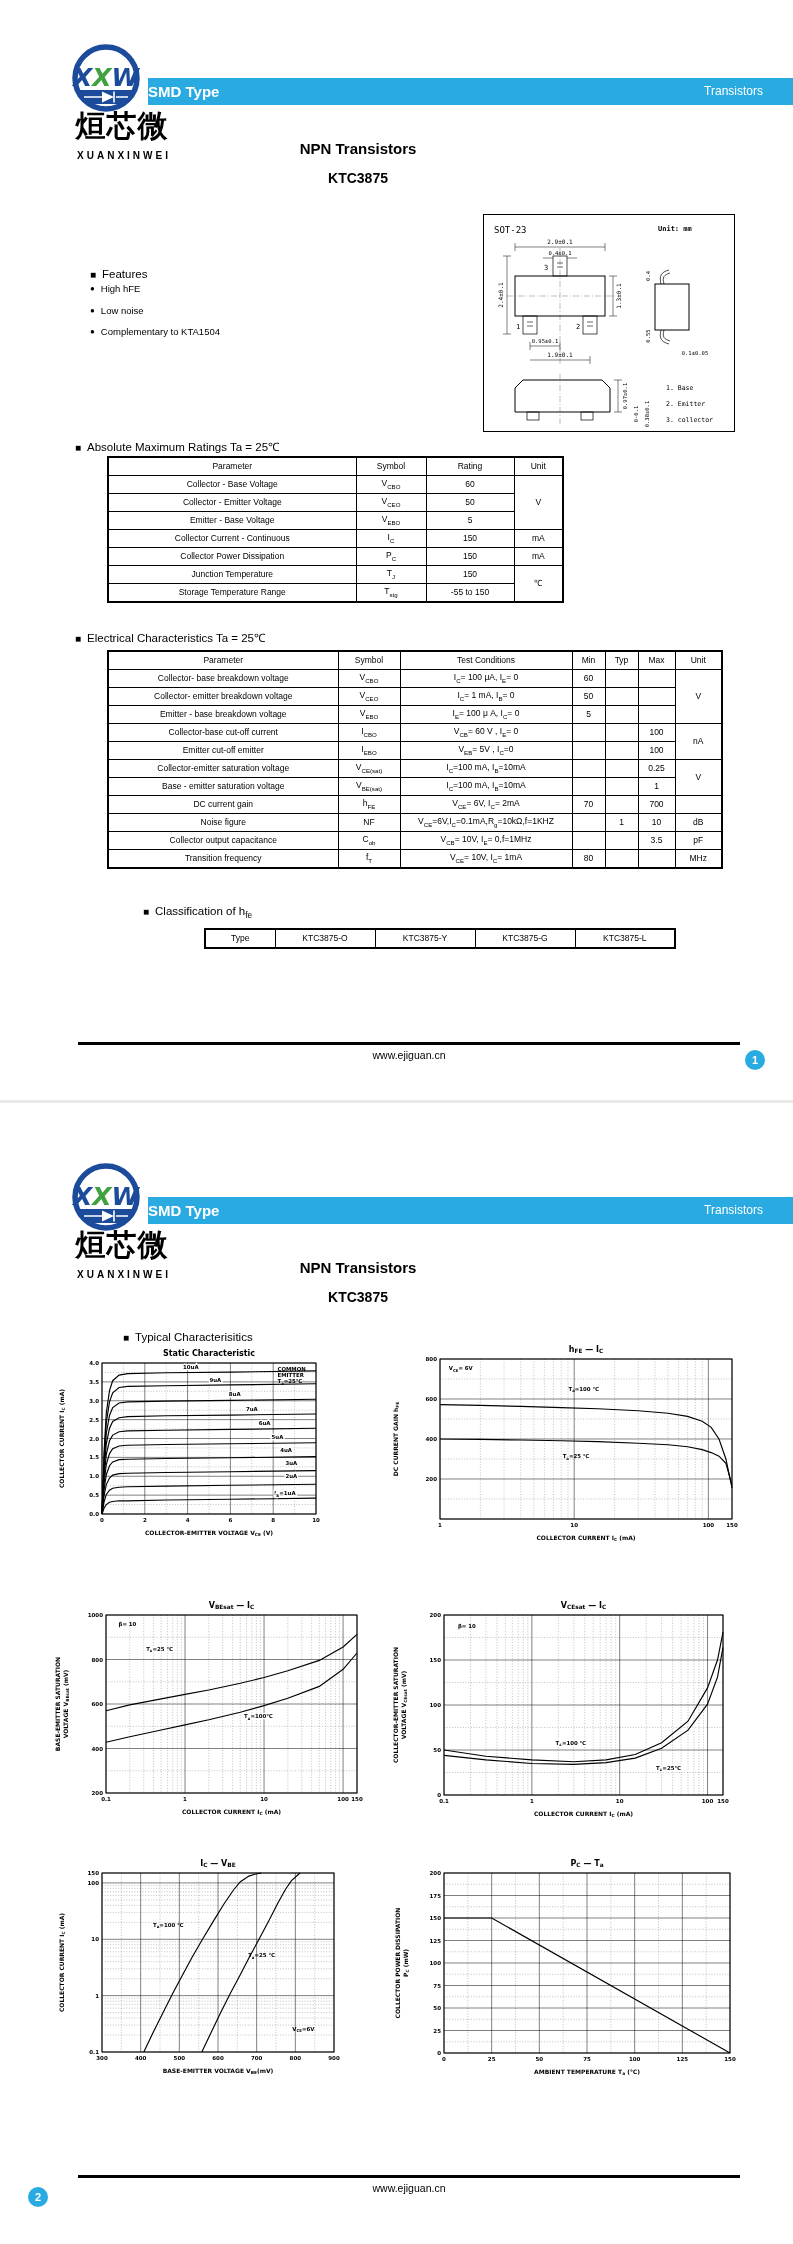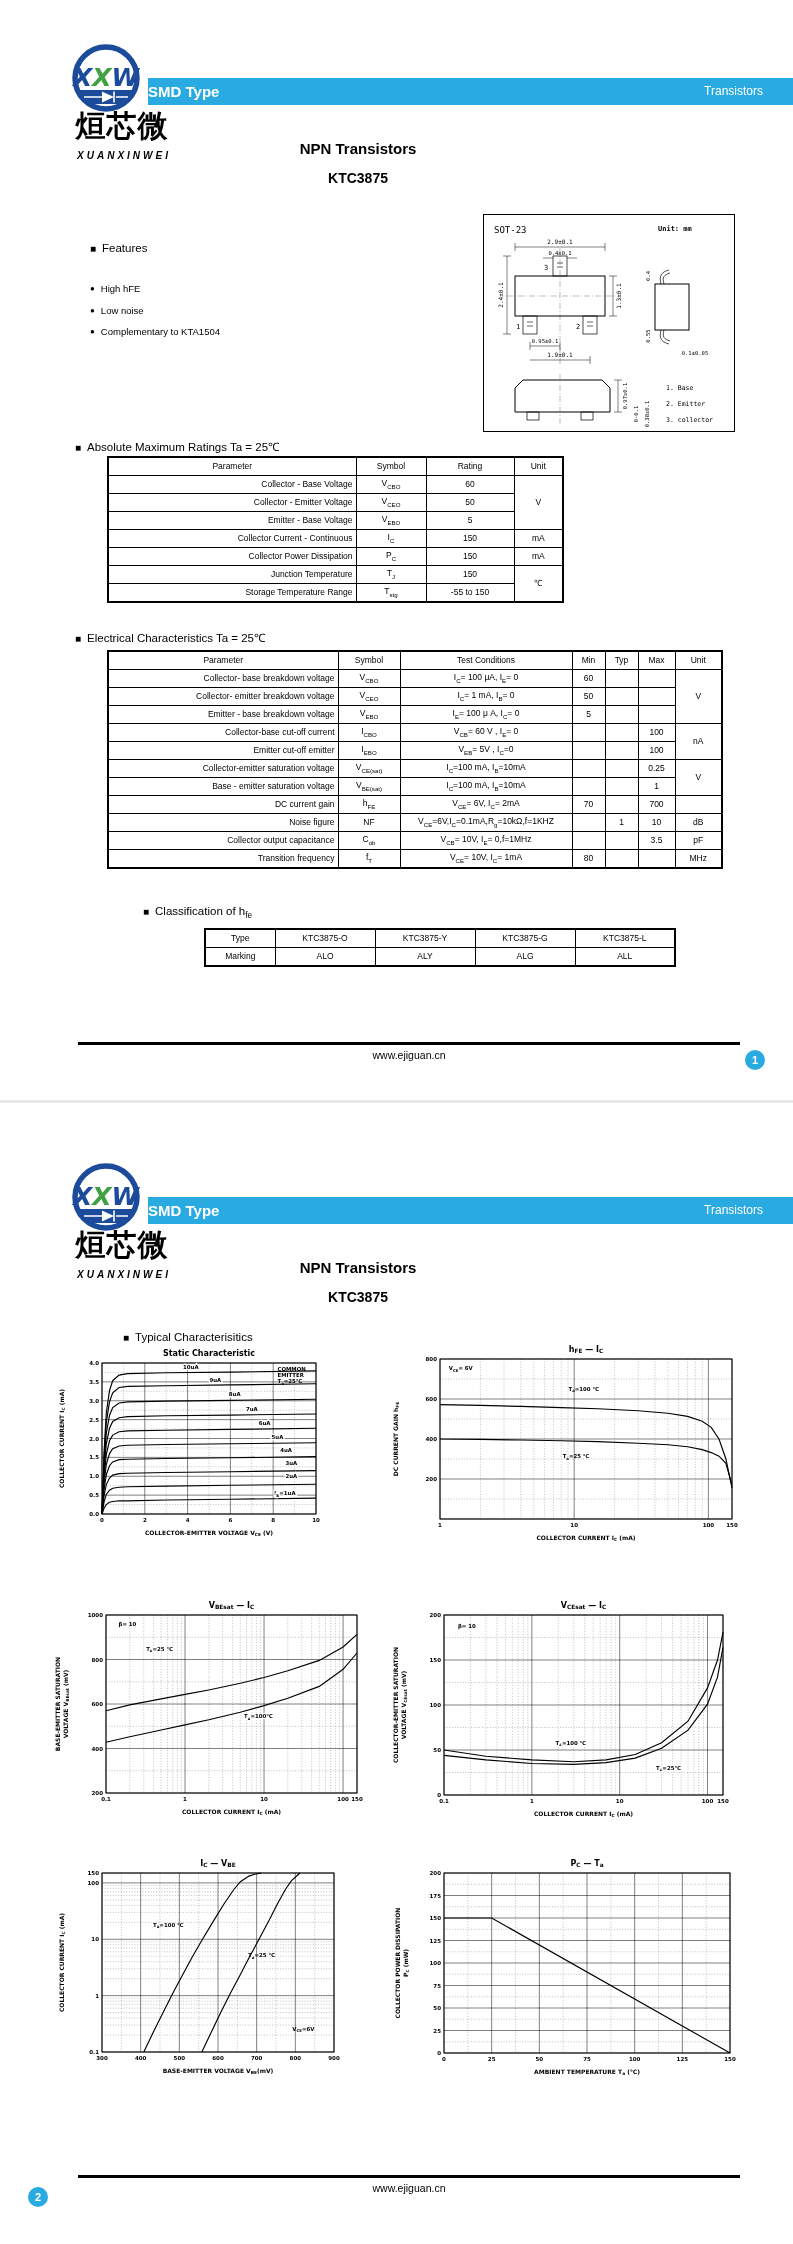--- a/index.html
+++ b/index.html
@@ -7,36 +7,36 @@
   .page{position:relative;width:793px;background:#fff;overflow:hidden;}
   #page1{height:1100px;}
   #page2{height:1141px;}
   .pgap{height:3px;background:#e8e8e8;}
   
   .hdr{position:absolute;left:0;width:793px;height:210px;}
   .logo-svg{position:absolute;left:60px;top:0;}
   .logo-cn{position:absolute;left:50px;top:64px;width:144px;text-align:center;
     font-size:30px;font-weight:700;letter-spacing:1px;font-family:"DejaVu Sans",sans-serif;}
   .logo-en{position:absolute;left:56px;top:108px;width:136px;text-align:center;
-    font-size:10px;letter-spacing:3px;font-weight:600;font-style:italic;}
+    font-size:10px;letter-spacing:3px;font-weight:600;}
   .banner{position:absolute;left:148px;top:36px;width:645px;height:27px;background:#29ABE2;color:#fff;}
   .banner .bl{position:absolute;left:0;width:420px;text-align:left;line-height:27px;font-size:15px;font-weight:700;}
   .banner .br{position:absolute;right:30px;line-height:27px;font-size:12px;font-weight:400;}
   .t1{position:absolute;left:148px;top:98px;width:420px;text-align:center;font-size:15px;font-weight:700;}
   .t2{position:absolute;left:148px;top:128px;width:420px;text-align:center;font-size:14px;font-weight:700;}
   
   .sec{position:absolute;font-size:11.5px;}
   .sec .sq{margin-right:6px;font-size:10px;}
   .feat{display:flex;align-items:center;height:21.5px;font-size:9.5px;}
   .feat .blt{margin-right:6px;font-size:8px;}
   
   table{border-collapse:collapse;border:2px solid #000;table-layout:fixed;}
   td,th{border:1px solid #000;font-size:8.5px;font-weight:400;text-align:center;
     height:17px;padding:0 3px;line-height:1.05;overflow:hidden;}
-  td.left{text-align:right;}
+  td.left{text-align:center;}
   sub{font-size:72%;}
   
   .rule{position:absolute;left:78px;width:662px;height:3px;background:#000;}
   .furl{position:absolute;left:78px;width:662px;text-align:center;font-size:10.5px;}
   .badge{position:absolute;width:20px;height:20px;border-radius:50%;background:#29ABE2;color:#fff;
     font-size:11px;font-weight:700;display:flex;align-items:center;justify-content:center;}
   
   .pkg{position:absolute;left:483px;top:214px;}
   .pkg text{font-family:"DejaVu Sans Mono",monospace;fill:#000;}
   .pkg .dim{stroke:#000;stroke-width:.5;}
@@ -82,21 +82,21 @@
     <div class="logo-cn">烜芯微</div>
     <div class="logo-en">XUANXINWEI</div>
     <div class="banner">
       <span class="bl">SMD Type</span>
       <span class="br">Transistors</span>
     </div>
     <div class="t1">NPN  Transistors</div>
     <div class="t2">KTC3875</div>
   </div>
 
-  <div class="sec" style="left:90px;top:242px;">
+  <div class="sec" style="left:90px;top:268px;">
     <span class="sq">■</span><span>Features</span>
   </div>
   <div style="position:absolute;left:90px;top:278px;">
       <div class="feat">
         <span class="blt">●</span>
         <span>High hFE</span>
       </div>
       <div class="feat">
         <span class="blt">●</span>
         <span>Low noise</span>
@@ -374,27 +374,20 @@
         <col style="width: 100px;">
         <col style="width: 100px;">
       </colgroup>
       <tbody>
         <tr>
           <td>Type</td>
           <td>KTC3875-O</td>
           <td>KTC3875-Y</td>
           <td>KTC3875-G</td>
           <td>KTC3875-L</td>
-        </tr>
-        <tr>
-          <td>Marking</td>
-          <td>ALO</td>
-          <td>ALY</td>
-          <td>ALG</td>
-          <td>ALL</td>
         </tr>
       </tbody>
     </table>
 
   <div class="rule" style="top:1042px;"></div>
   <div class="furl" style="top:1049px;">www.ejiguan.cn</div>
   <div class="badge" style="left:745px;top:1050px;">1</div>
 </section>
 
 <div class="pgap"></div>

